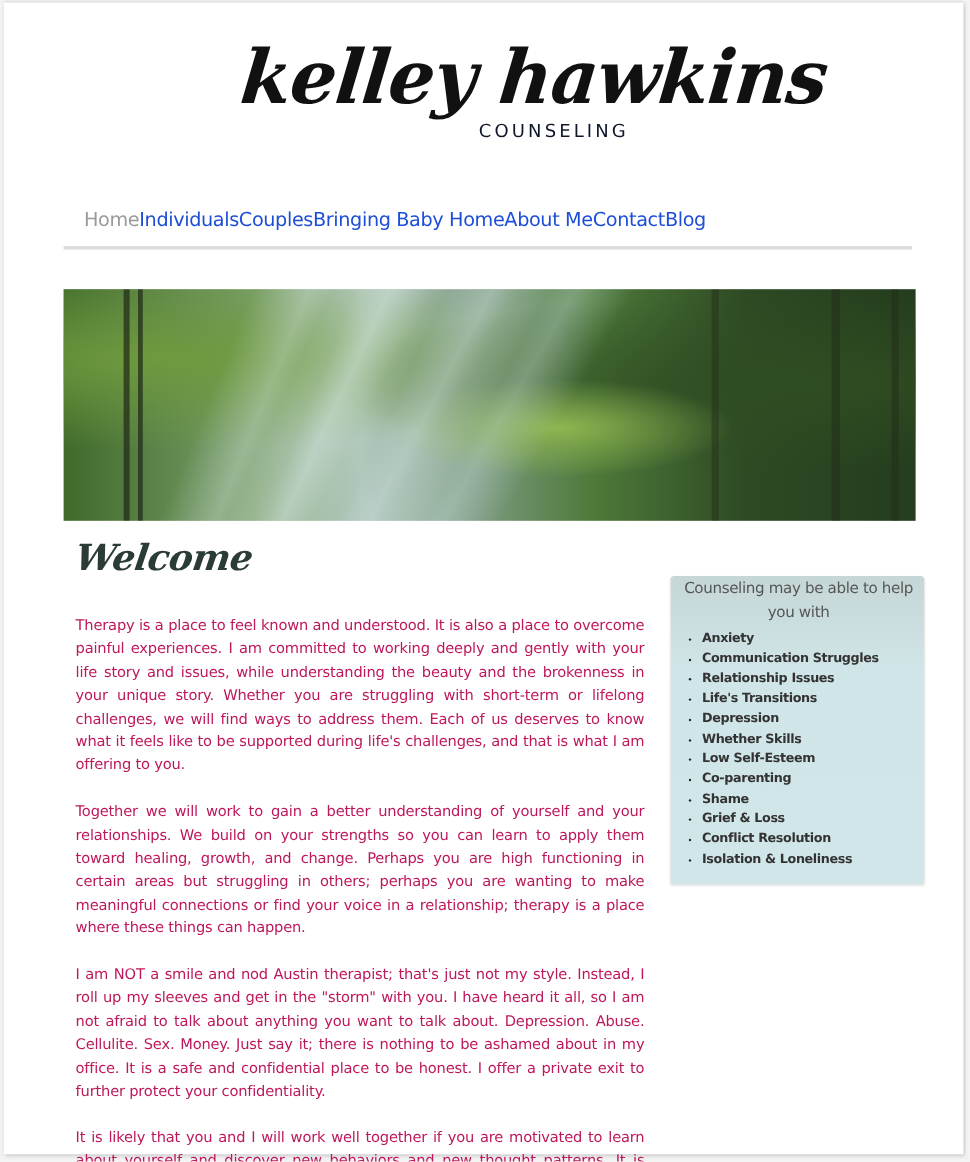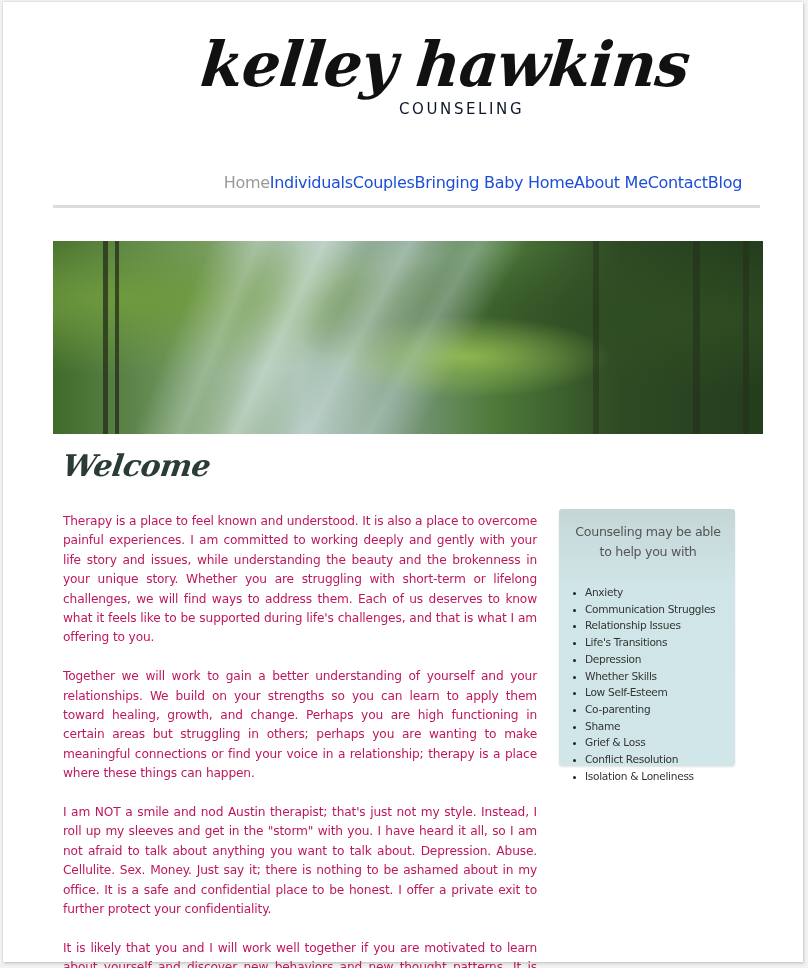--- a/index.html
+++ b/index.html
@@ -31,21 +31,21 @@
     .logo-sub {
       position: absolute; left: 198px; top: 70px;
       font-family: "DejaVu Sans", sans-serif;
       font-size: 15px; letter-spacing: 2.6px;
       color: #0f172a; white-space: nowrap;
     }
 
     
     .nav {
       position: absolute; left: 47px; top: 158px; width: 710px; height: 44px;
-      display: flex; align-items: center; justify-content: flex-end;
+      display: flex; align-items: center; justify-content: flex-start;
       padding: 0 18px 0 20px;
     }
     .nav-item {
       font-family: "DejaVu Sans", sans-serif;
       font-size: 16px; color: #1d4ed8; text-decoration: none;
       white-space: nowrap; letter-spacing: -0.3px; cursor: pointer;
     }
     .nav-item.active { color: #9a9a9a; }
     .nav-divider {
       position: absolute; left: 50px; top: 203px; width: 707px; height: 3px;
@@ -85,34 +85,34 @@
     }
     .content p {
       font-family: "DejaVu Sans", sans-serif;
       font-size: 12.2px; line-height: 19.4px;
       color: #be185d; text-align: justify;
       margin-bottom: 19.4px; letter-spacing: -0.15px;
     }
 
     
     .sidebar {
-      position: absolute; left: 556px; top: 507px; width: 176px; height: 257px;
+      position: absolute; left: 556px; top: 478px; width: 211px; height: 257px;
       background: linear-gradient(180deg, #c5d6d6 0%, #d0e5e7 30%, #d1e6e8 100%);
       border-radius: 3px;
       box-shadow: 0 1px 2px rgba(0,0,0,0.12);
-      padding: 13px 8px 0 10px;
+      padding: 0 8px 0 10px;
     }
     .sidebar-title {
       font-family: "DejaVu Sans", sans-serif;
       font-size: 12.6px; line-height: 20px;
       color: #555555; text-align: center;
       letter-spacing: -0.3px;
     }
     .sidebar-list {
-      list-style: disc; margin-top: 22px; padding-left: 16px;
+      list-style: disc; margin-top: 4px; padding-left: 16px; font-weight: bold;
     }
     .sidebar-list li {
       font-family: "DejaVu Sans", sans-serif;
       font-size: 10.6px; line-height: 16.7px;
       color: #333333; letter-spacing: -0.3px;
     }
     .sidebar-list li::marker { color: #222; font-size: 9px; }
   </style>
 </head>
 <body>

